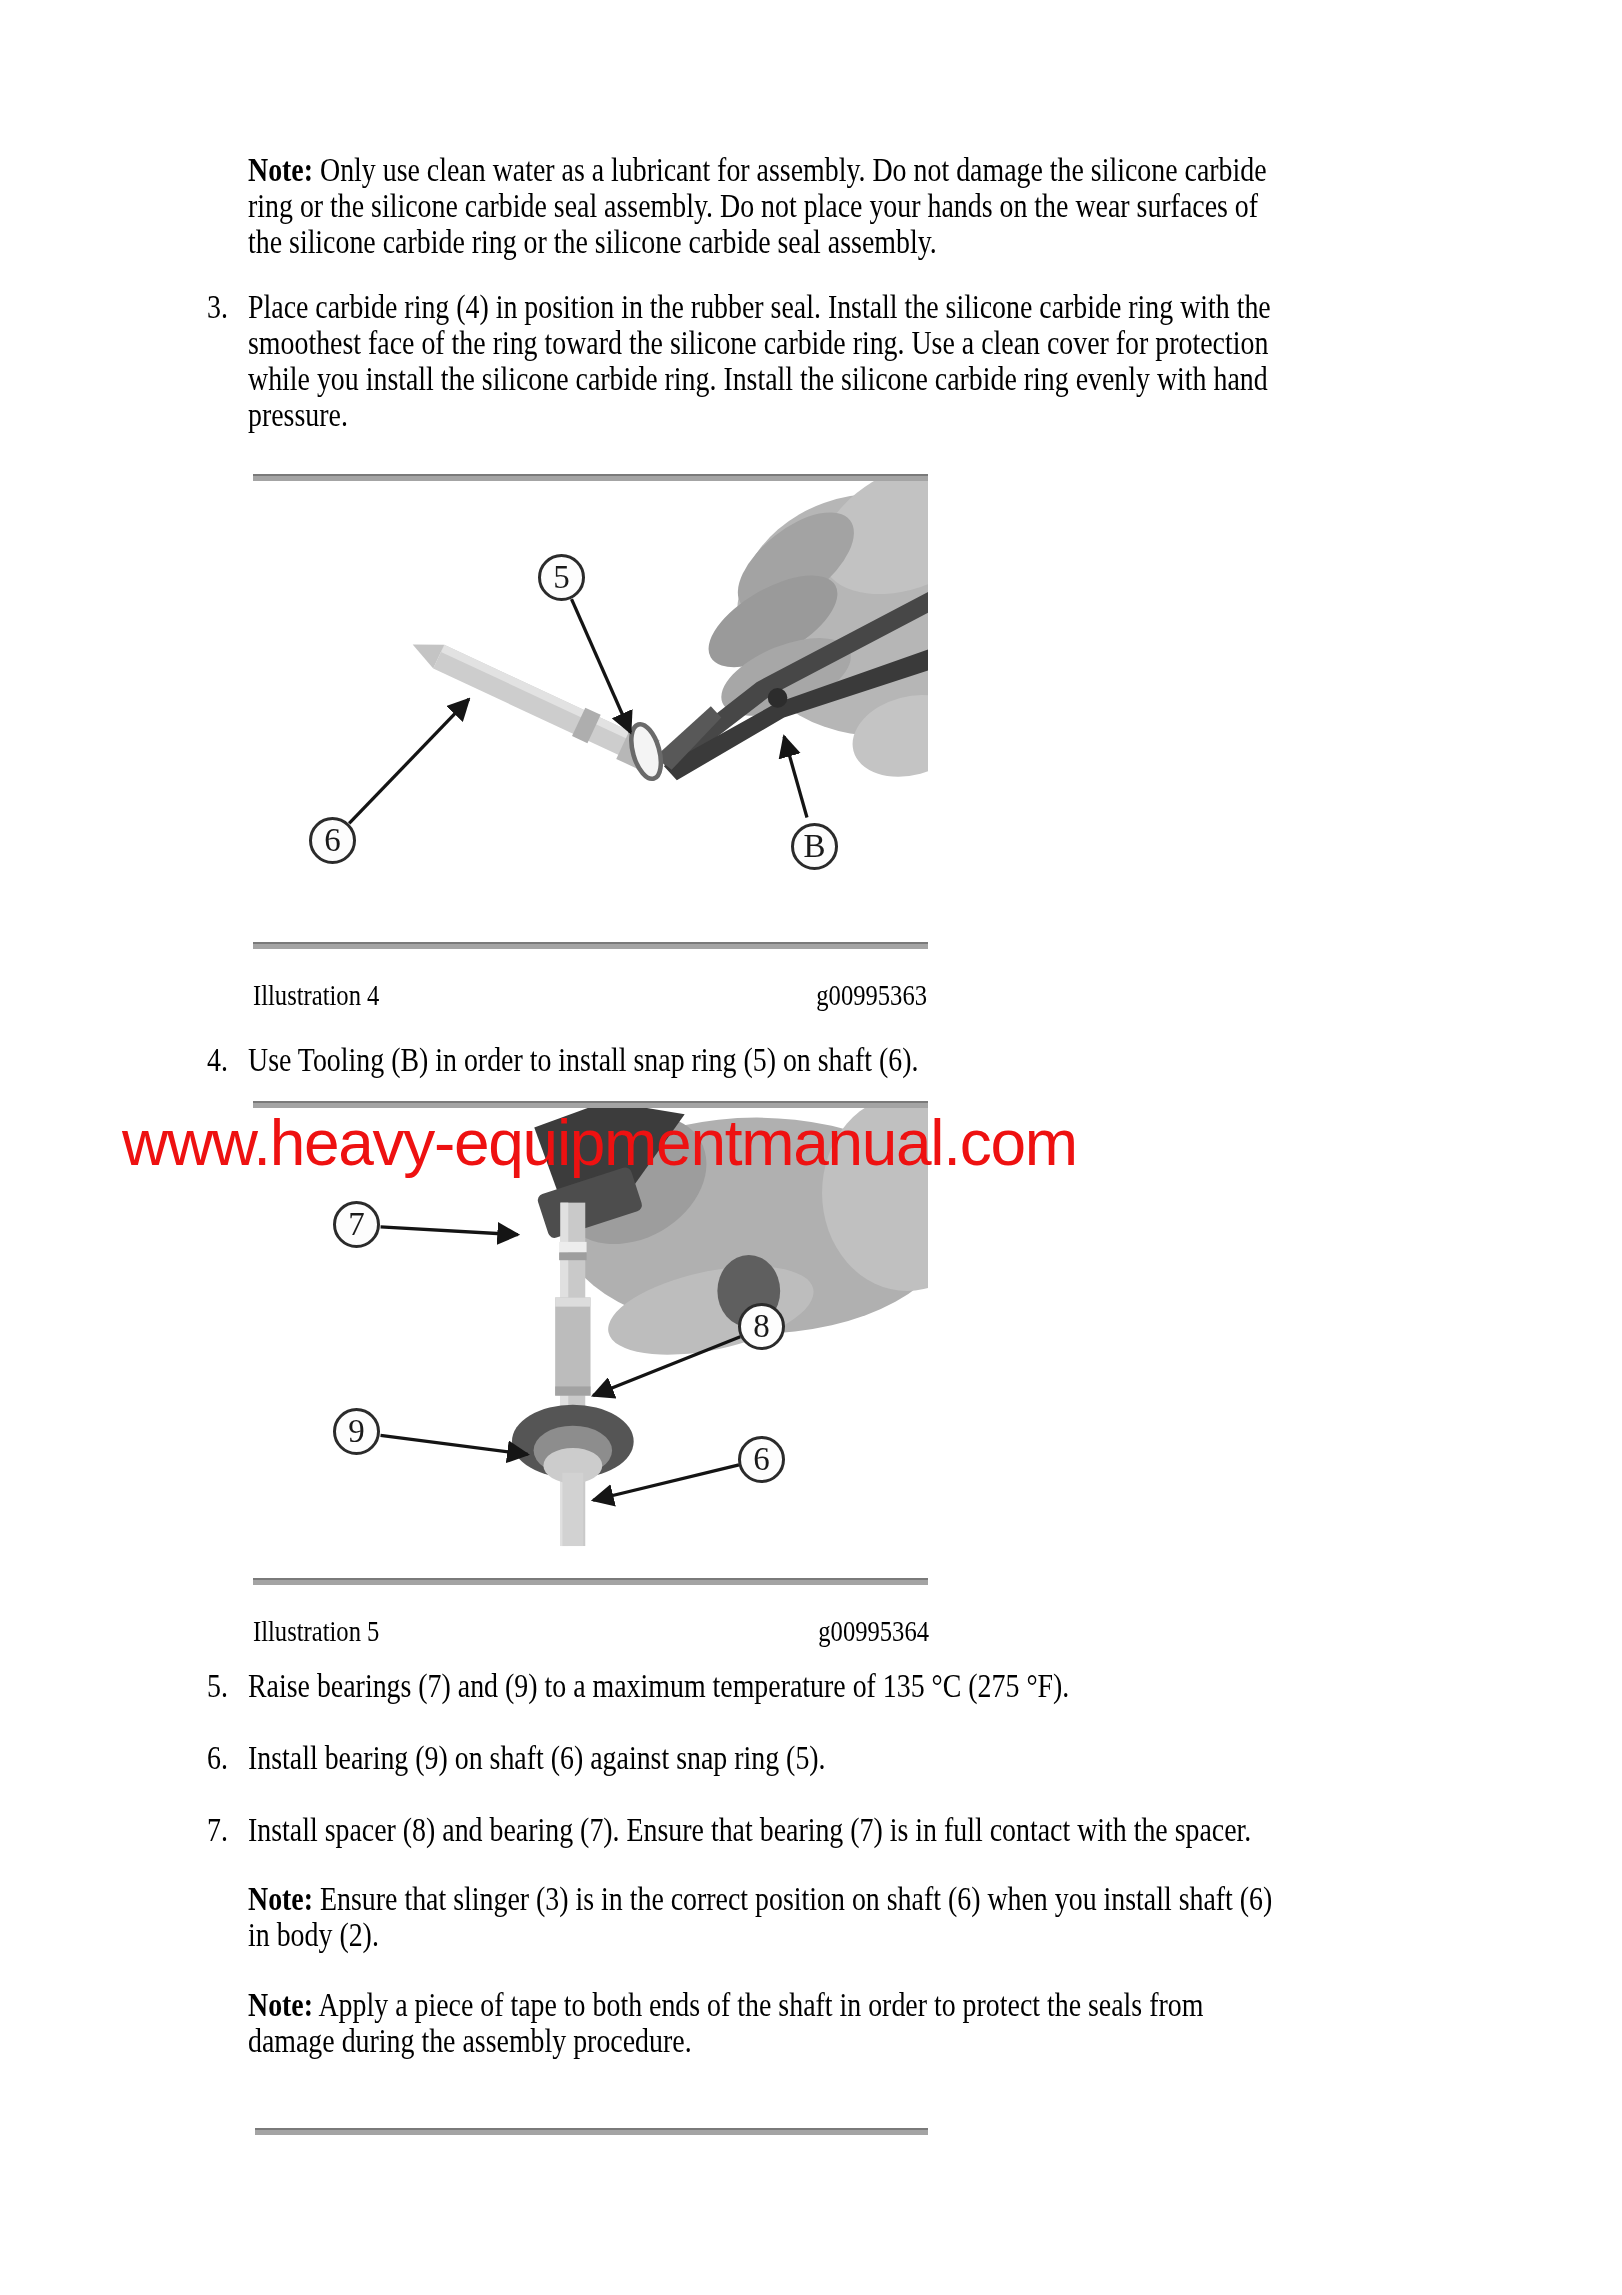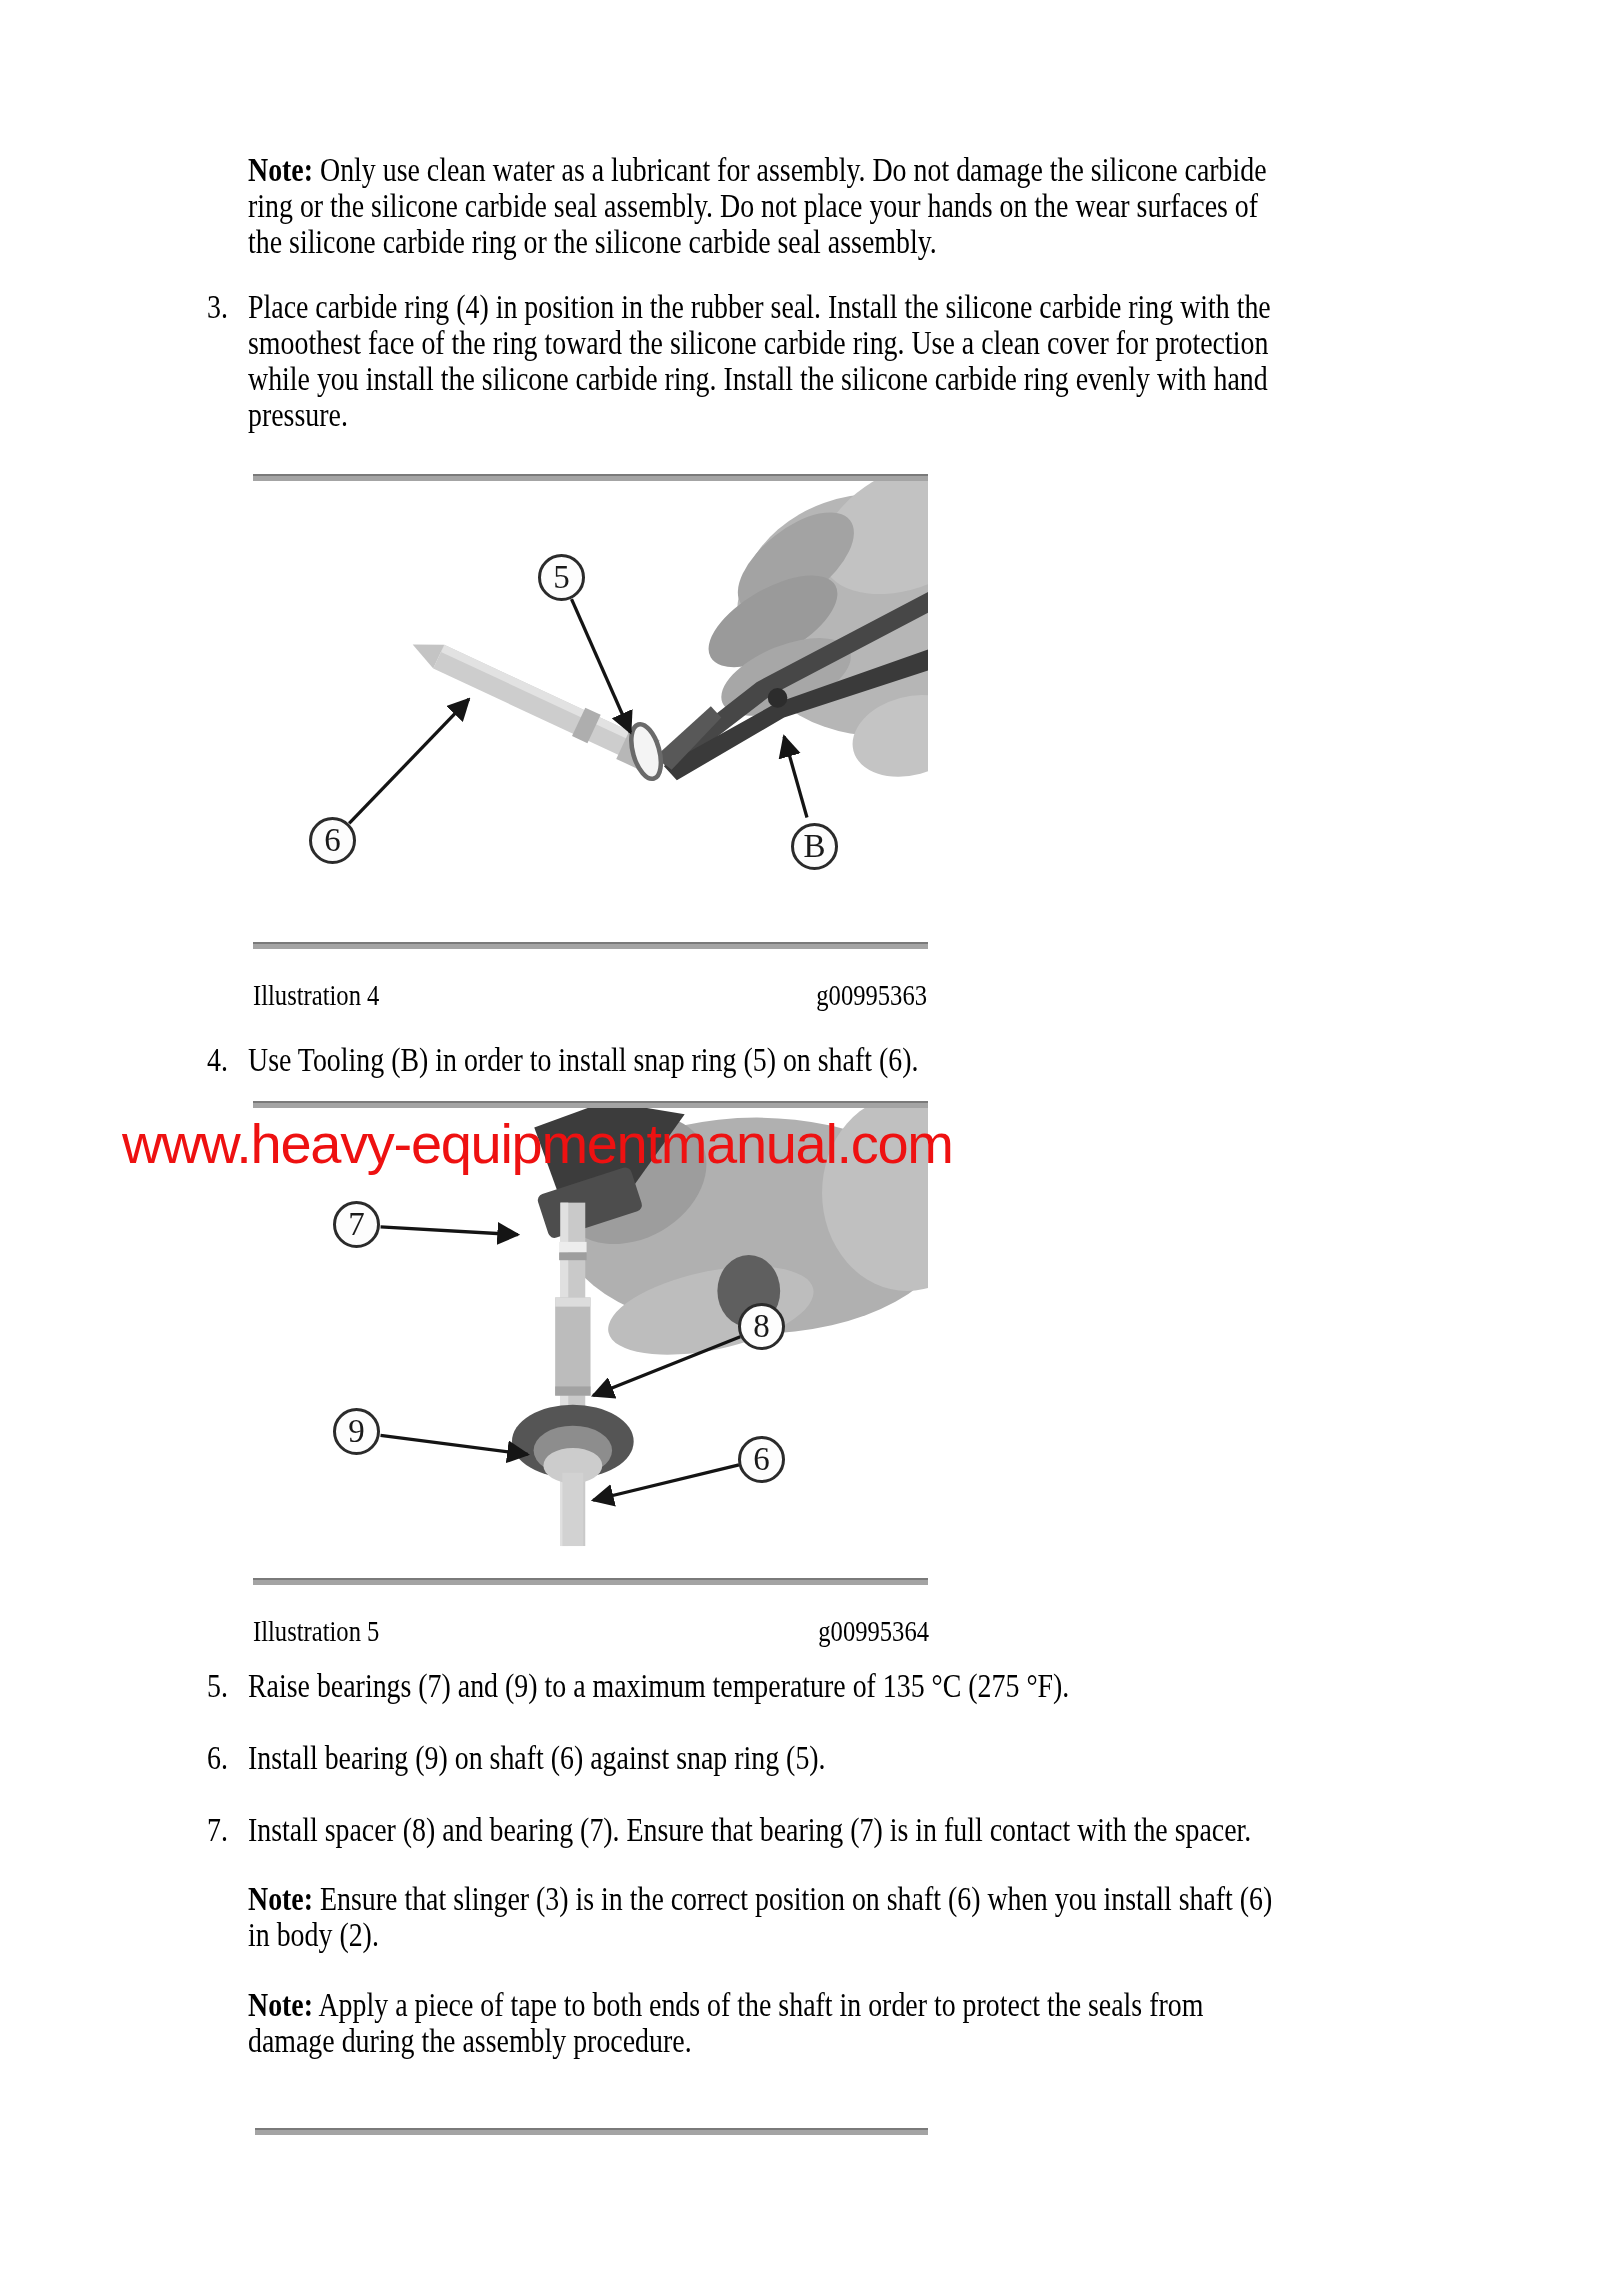--- a/index.html
+++ b/index.html
@@ -72,21 +72,21 @@
     font-size:33px;
     color:#1a1a1a;
   }
   .arr line{stroke:#141414;stroke-width:5;}
   #watermark{
     position:absolute;
     left:122px;
     top:1101px;
     z-index:10;
     font-family:"Liberation Sans", sans-serif;
-    font-size:56px;
+    font-size:64px;
     line-height:85px;
     letter-spacing:-1.3px;
     white-space:nowrap;
     color:#ee1111;
   }
 </style>
 </head>
 <body>
 
 <div id="page">

